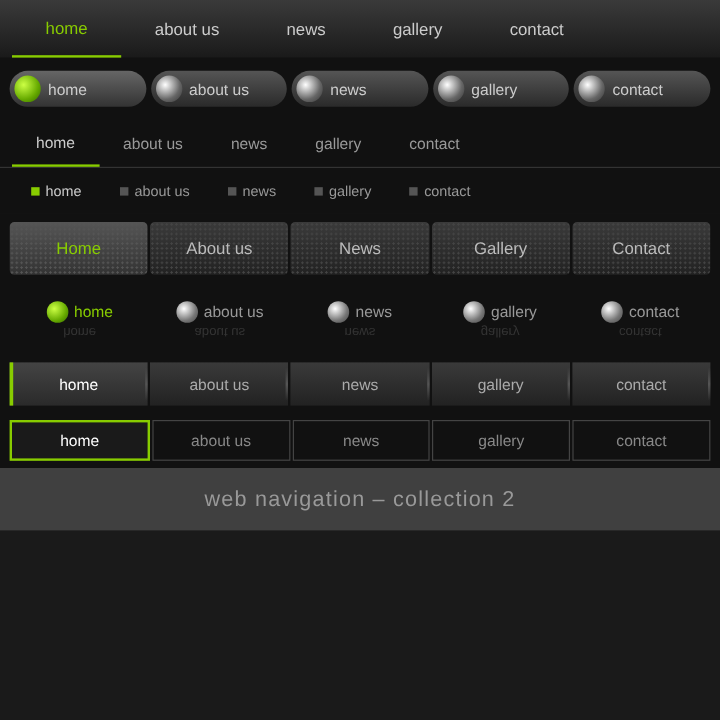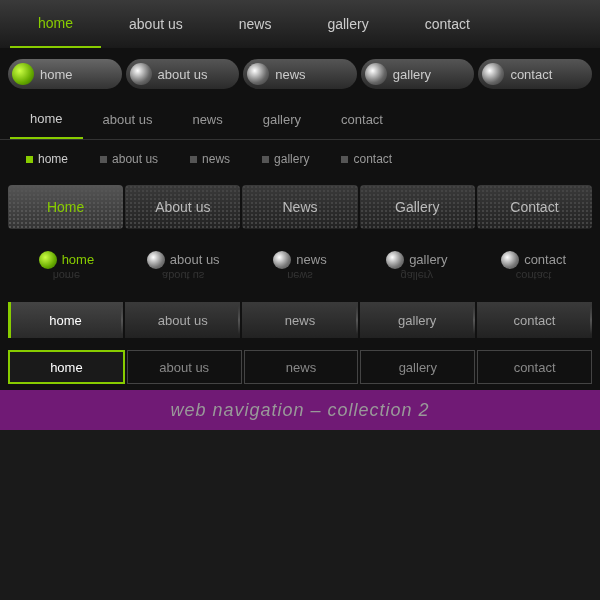--- a/index.html
+++ b/index.html
@@ -266,26 +266,25 @@
       cursor: pointer;
     }
     .nav8-btn.active {
       border: 2px solid #88cc00;
       color: #fff;
       background: #1a1a1a;
     }
 
     
     .footer {
-      background: #701a75;
-      height: 40px;
+      background: #404040;
+      height: 52px;
       display: flex;
       align-items: center;
       justify-content: center;
-      font-style: italic;
     }
     .footer-text {
       color: #999;
       font-size: 18px;
       letter-spacing: 1px;
     }
   </style>
 </head>
 <body>
 

